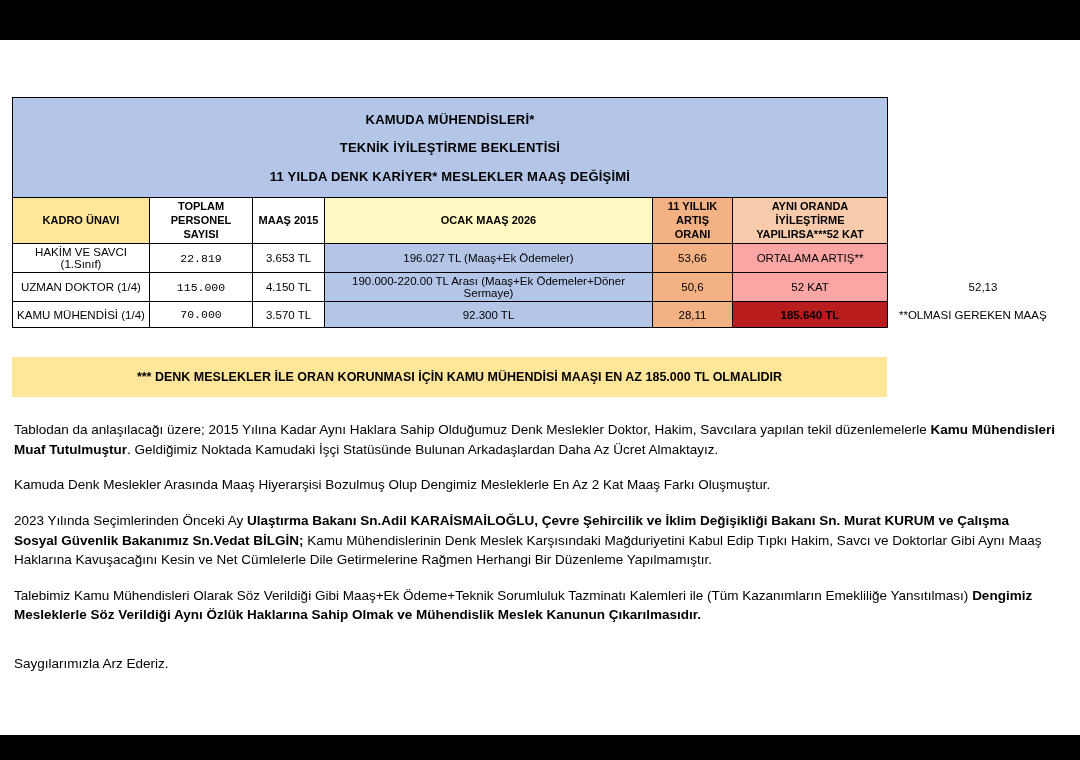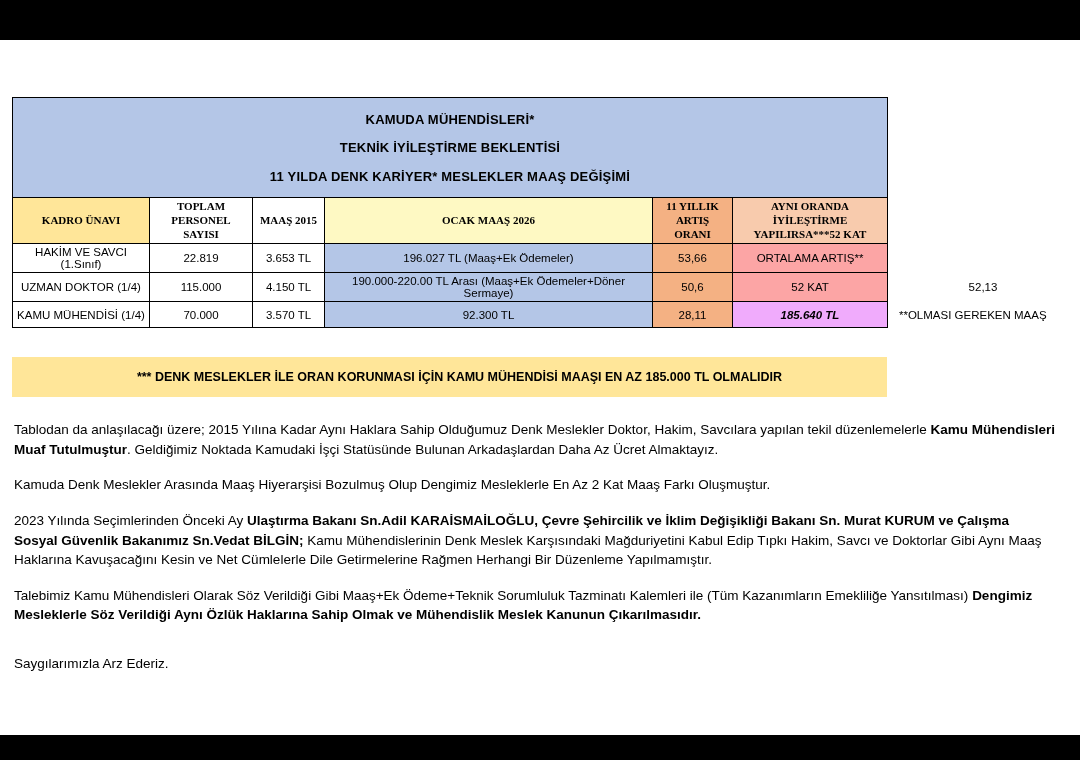--- a/index.html
+++ b/index.html
@@ -28,34 +28,34 @@
 
   .title-cell { background: #b4c6e7; height: 100px; }
   .title-inner {
     height: 100%; display: flex; flex-direction: column;
     justify-content: space-evenly; align-items: center;
   }
   .title-line { font-weight: bold; font-size: 13px; text-align: center; letter-spacing: .2px; }
 
   tr.hdr-row td {
     font-weight: bold; font-size: 11px; text-align: center;
-    height: 43px; padding: 2px 4px; line-height: 1.25; font-family: Liberation Serif, serif;
+    height: 43px; padding: 2px 4px; line-height: 1.25;
   }
   .hdr-kadro  { background: #ffe699; }
   .hdr-plain  { background: #ffffff; }
   .hdr-ocak   { background: #fef9c3; }
   .hdr-artis  { background: #f4b183; }
   .hdr-ayni   { background: #f8cbad; }
 
   tr.data-row td { font-size: 11.5px; height: 26px; text-align: center; padding: 2px 4px; }
-  td.cell-personel { text-align: right; padding-right: 8px; }
+  td.cell-personel { text-align: right; padding-right: 8px; font-family: Liberation Mono, monospace; }
   td.cell-ocak  { background: #b4c6e7; }
   td.cell-artis { background: #f4b183; }
   td.cell-ayni  { background: #fca5a5; }
-  td.cell-gold  { background: #f0abfc; font-weight: bold; text-align: right; padding-right: 7px; font-style: italic; }
+  td.cell-gold  { background: #b91c1c; font-weight: bold; text-align: right; padding-right: 7px; }
 
   td.outside {
     border: none; background: transparent;
     text-align: left; font-size: 12px; padding-left: 5px; white-space: nowrap;
   }
   td.outside.note-indent { padding-left: 25px; }
 
   .banner {
     width: 875px; height: 40px; margin-top: 29px;
     background: #ffe699;

